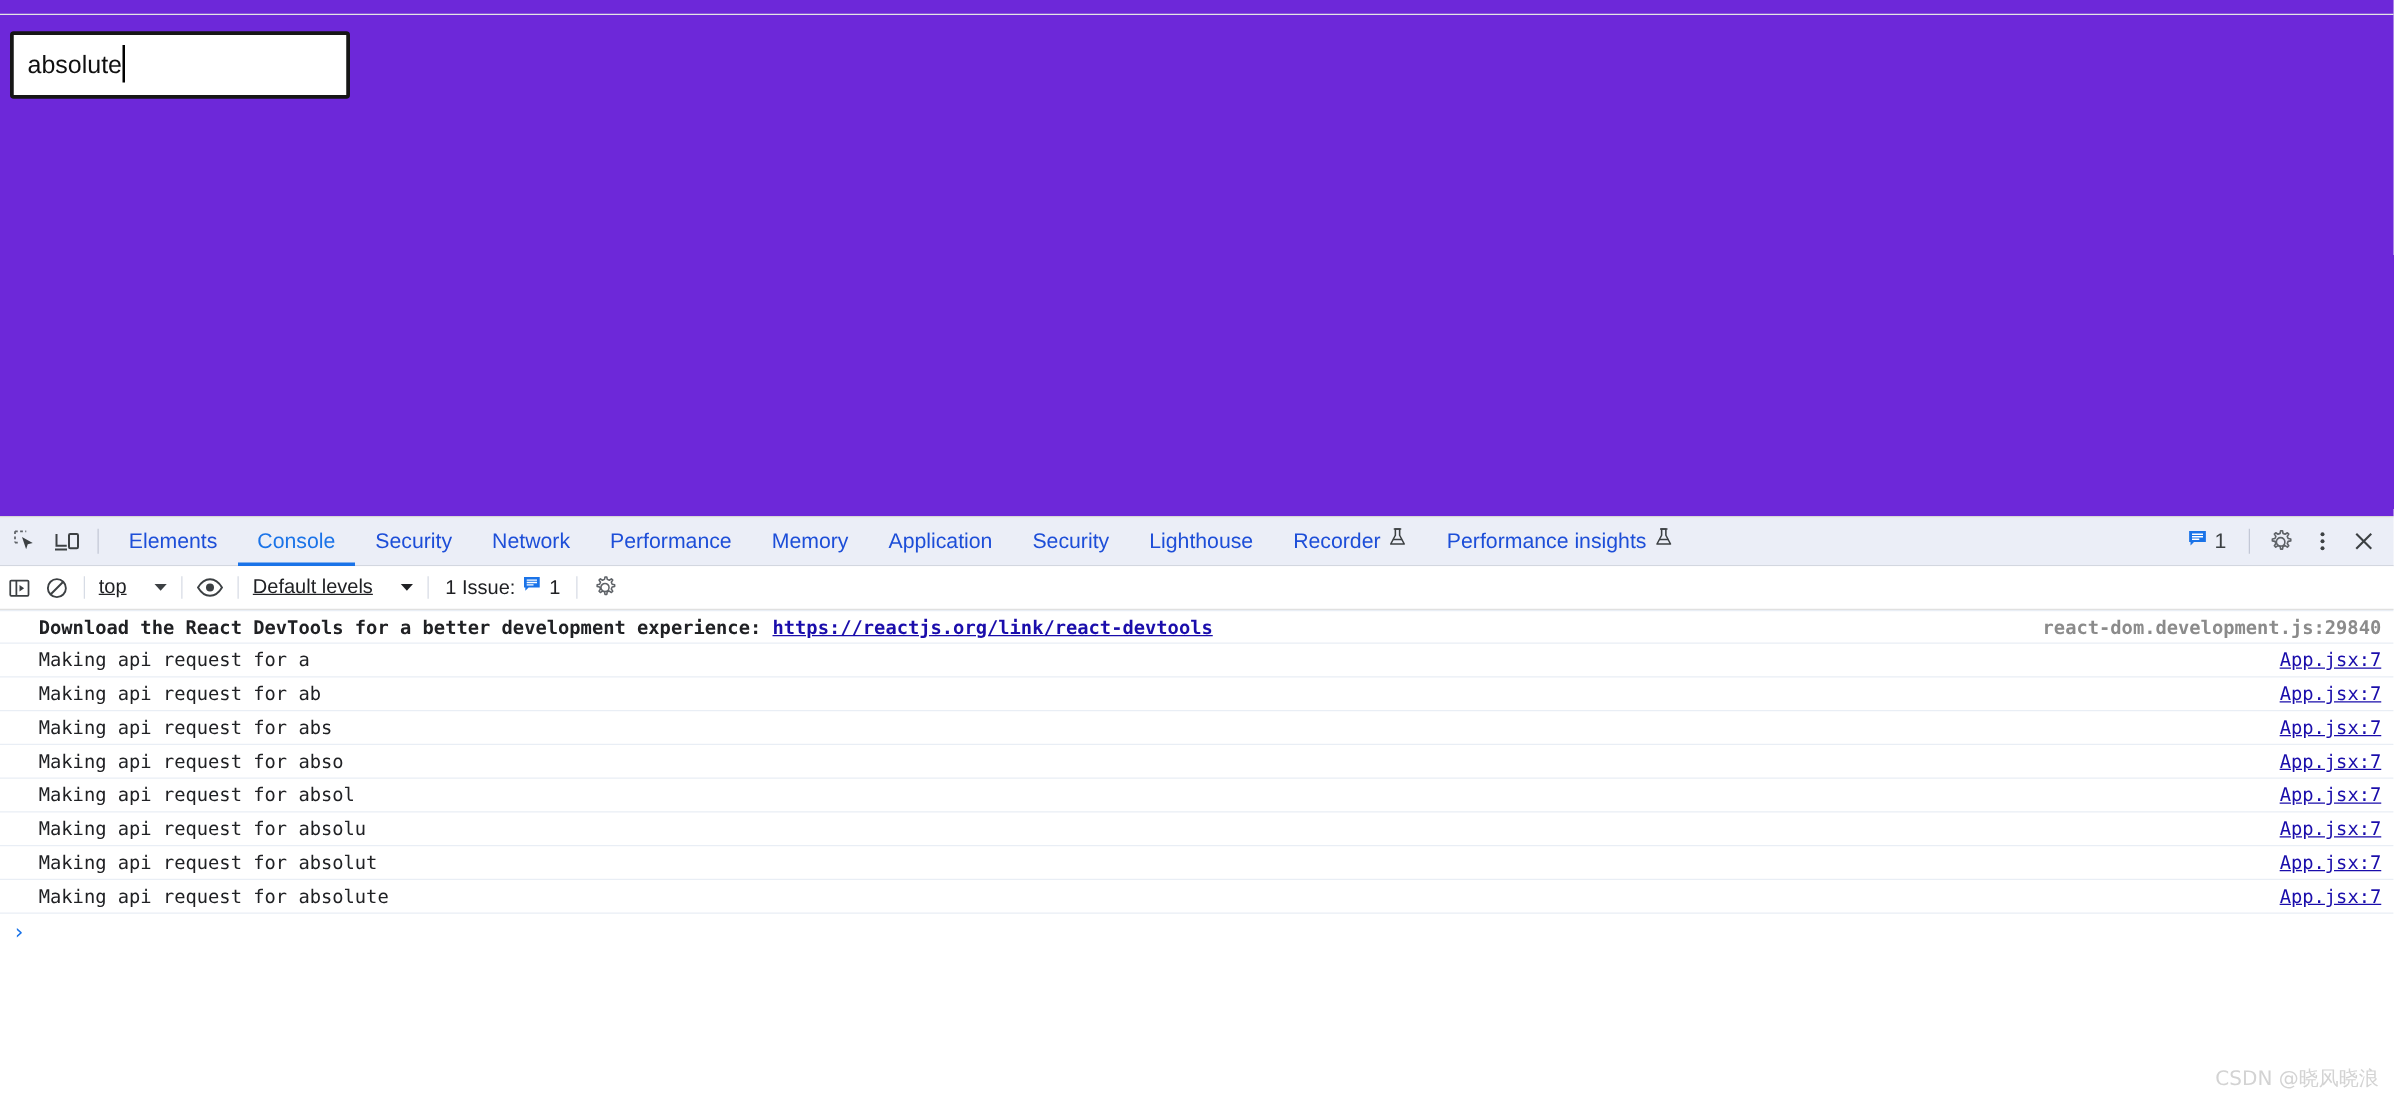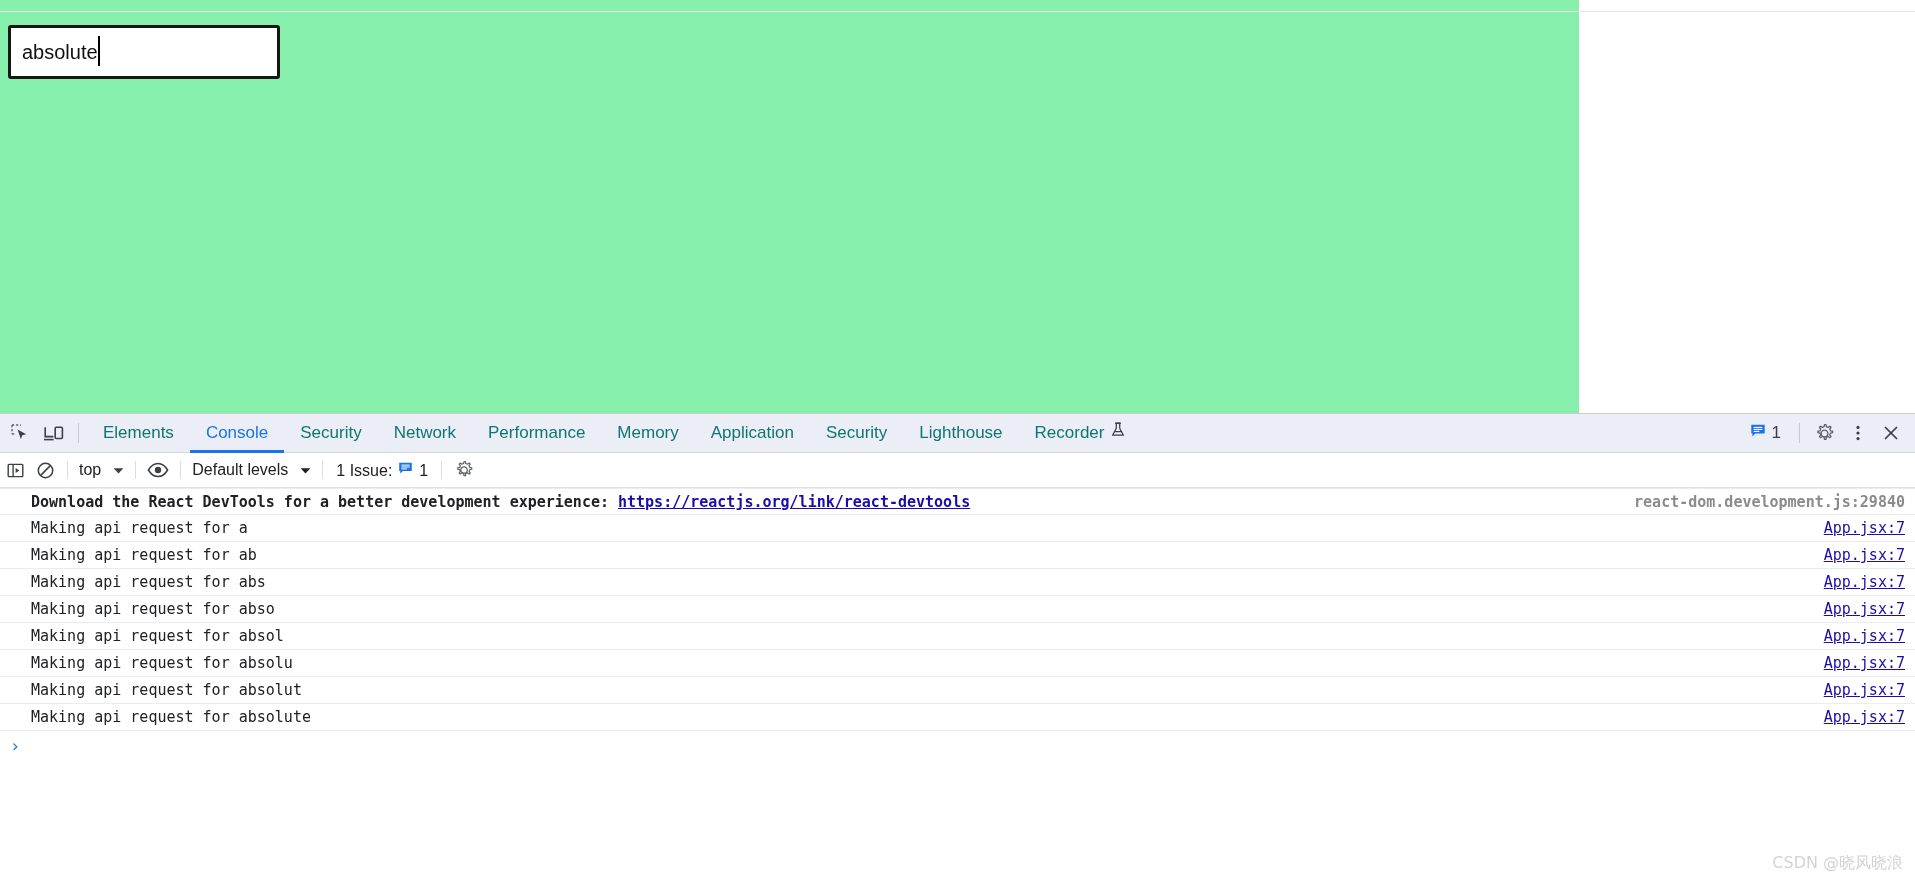--- a/index.html
+++ b/index.html
@@ -13,23 +13,23 @@
     font-family: "Liberation Sans", sans-serif;
     overflow: hidden;
     position: relative;
   }
 
   
   #page-area {
     position: absolute;
     left: 0;
     top: 0;
-    width: 1579px;
+    width: 1915px;
     height: 413px;
-    background: #86efac;
+    background: #6d28d9;
     box-sizing: border-box;
   }
   #page-top-rule {
     position: absolute;
     left: 0;
     top: 11px;
     width: 1915px;
     height: 1px;
     background: #e4e4e4;
   }
@@ -98,21 +98,21 @@
     margin: 0 8px;
     flex: none;
   }
   .tab {
     height: 39px;
     display: flex;
     align-items: center;
     gap: 7px;
     padding: 0 16px;
     font-size: 17px;
-    color: #0f766e;
+    color: #1d4ed8;
     cursor: pointer;
     white-space: nowrap;
     box-sizing: border-box;
     flex: none;
   }
   .tab.active {
     color: #1a73e8;
     box-shadow: inset 0 -3px 0 #1a73e8;
   }
   #tabbar-right {
@@ -153,27 +153,28 @@
   .ct-sep {
     width: 1px;
     height: 18px;
     background: #d7dce5;
     margin: 0 7px;
     flex: none;
   }
   .ct-dropdown {
     display: flex;
     align-items: center;
-    gap: 12px;
+    gap: 22px;
     font-size: 16px;
     color: #202124;
     cursor: pointer;
     padding: 0 4px;
     white-space: nowrap;
     flex: none;
+    text-decoration: underline;
   }
   #filter-input {
     flex: 1 1 auto;
     height: 23px;
     min-width: 0;
     margin-left: 5px;
     margin-right: 8px;
     box-sizing: border-box;
     border: 1px solid #cdcdcd;
     border-radius: 12px;
@@ -323,20 +324,30 @@
       <span>Application</span>
     </div>
     <div class="tab">
       <span>Security</span>
     </div>
     <div class="tab">
       <span>Lighthouse</span>
     </div>
     <div class="tab">
       <span>Recorder</span>
+      <span>
+        <svg width="14" height="17" viewBox="0 0 14 17">
+          <path d="M5.3 1.2 V6.2 L1.6 13.2 H12.4 L8.7 6.2 V1.2 Z" stroke="#3c4043" stroke-width="1.25" fill="none" stroke-linejoin="round"></path>
+          <line x1="4" y1="1.2" x2="10" y2="1.2" stroke="#3c4043" stroke-width="1.25"></line>
+          <line x1="3.3" y1="9.6" x2="10.7" y2="9.6" stroke="#3c4043" stroke-width="1.25"></line>
+        </svg>
+      </span>
+    </div>
+    <div class="tab">
+      <span>Performance insights</span>
       <span>
         <svg width="14" height="17" viewBox="0 0 14 17">
           <path d="M5.3 1.2 V6.2 L1.6 13.2 H12.4 L8.7 6.2 V1.2 Z" stroke="#3c4043" stroke-width="1.25" fill="none" stroke-linejoin="round"></path>
           <line x1="4" y1="1.2" x2="10" y2="1.2" stroke="#3c4043" stroke-width="1.25"></line>
           <line x1="3.3" y1="9.6" x2="10.7" y2="9.6" stroke="#3c4043" stroke-width="1.25"></line>
         </svg>
       </span>
     </div>
 
     <div id="tabbar-right">

